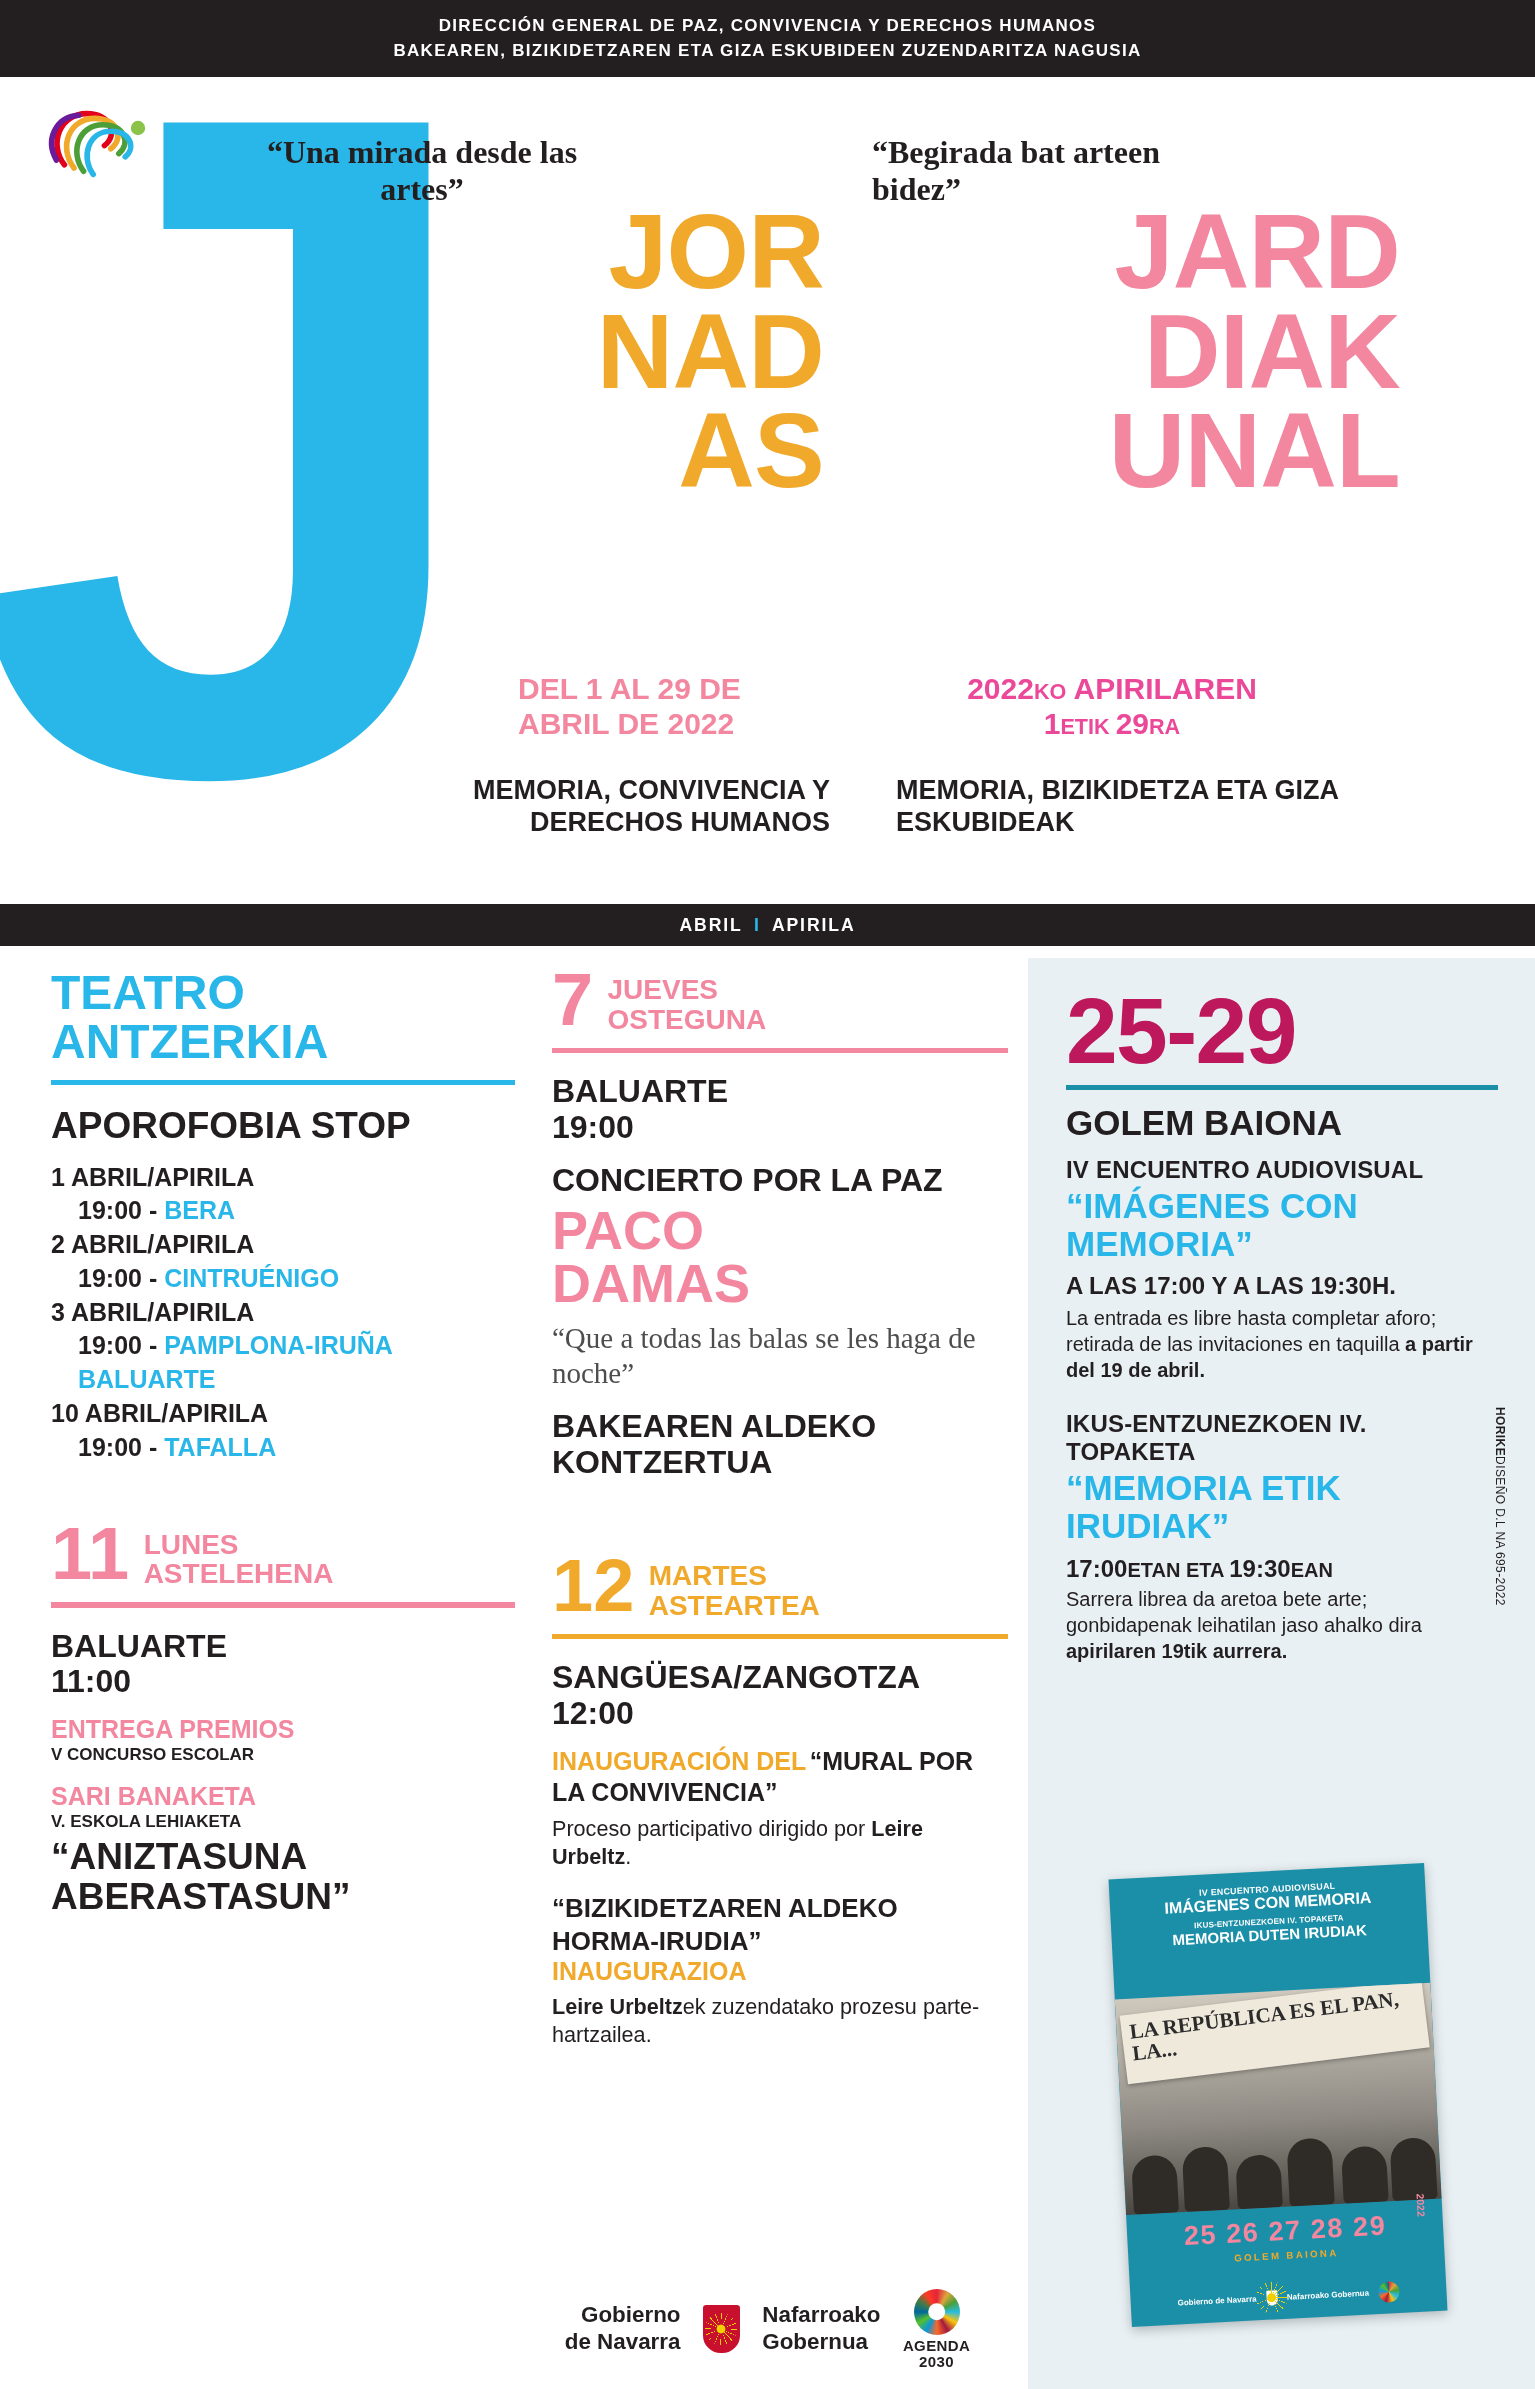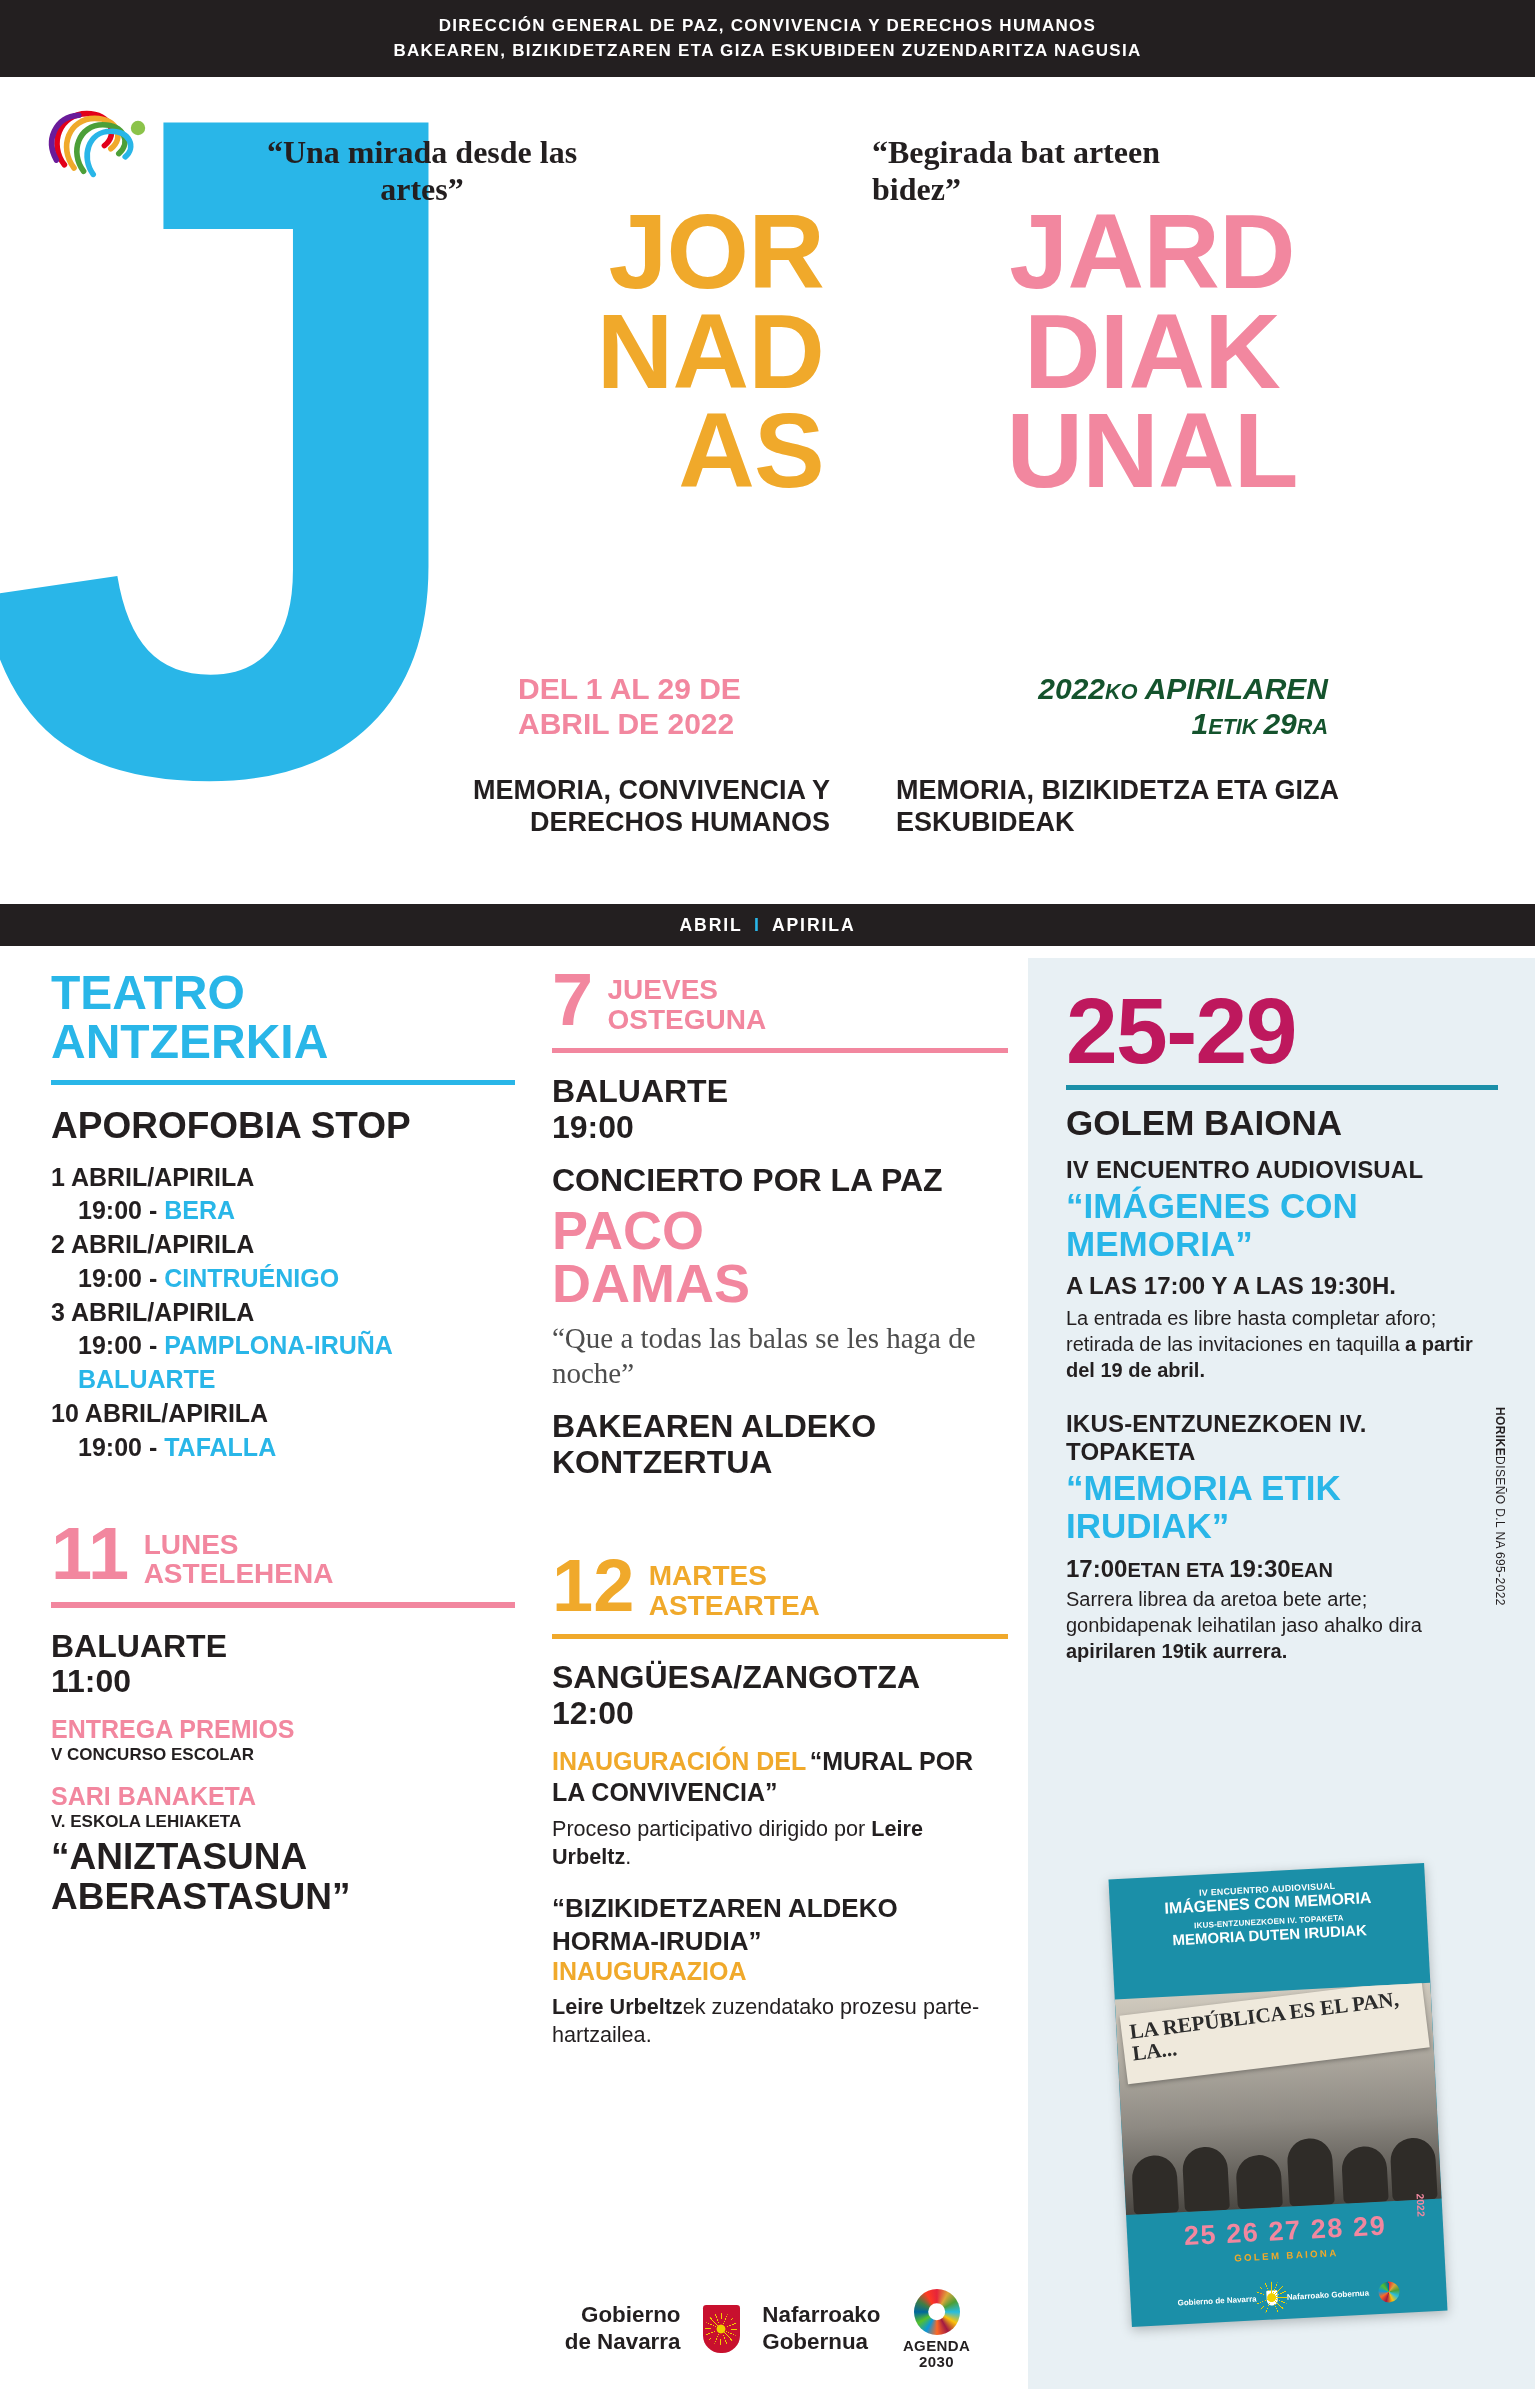--- a/index.html
+++ b/index.html
@@ -54,37 +54,36 @@
   }
 
   .titleEs {
     position:absolute; left:504px; top:202px; width:320px;
     text-align:right;
     font-size:106px; font-weight:bold; line-height:0.94;
     color:#f0a92b; letter-spacing:-0.8px;
   }
   .titleEu {
     position:absolute; left:904px; top:202px; width:496px;
-    text-align:center;
+    text-align:right;
     font-size:106px; font-weight:bold; line-height:0.94;
     color:#f2879f; letter-spacing:-0.8px;
   }
 
   .datesEs {
     position:absolute; left:518px; top:672px; width:312px;
     text-align:left;
     font-size:30px; font-weight:bold; line-height:1.15;
     color:#f2879f;
   }
   .datesEu {
     position:absolute; left:896px; top:672px; width:432px;
-    text-align:right;
+    text-align:center;
     font-size:30px; font-weight:bold; line-height:1.15;
-    color:#14532d;
-    font-style:italic;
+    color:#ec4899;
   }
   .datesEu .sm { font-size:21.6px; }
   .subjEs {
     position:absolute; left:400px; top:774px; width:430px;
     text-align:right;
     font-size:27px; font-weight:bold; line-height:1.2; color:#231f20;
   }
   .subjEu {
     position:absolute; left:896px; top:774px; width:448px;
     text-align:left;

